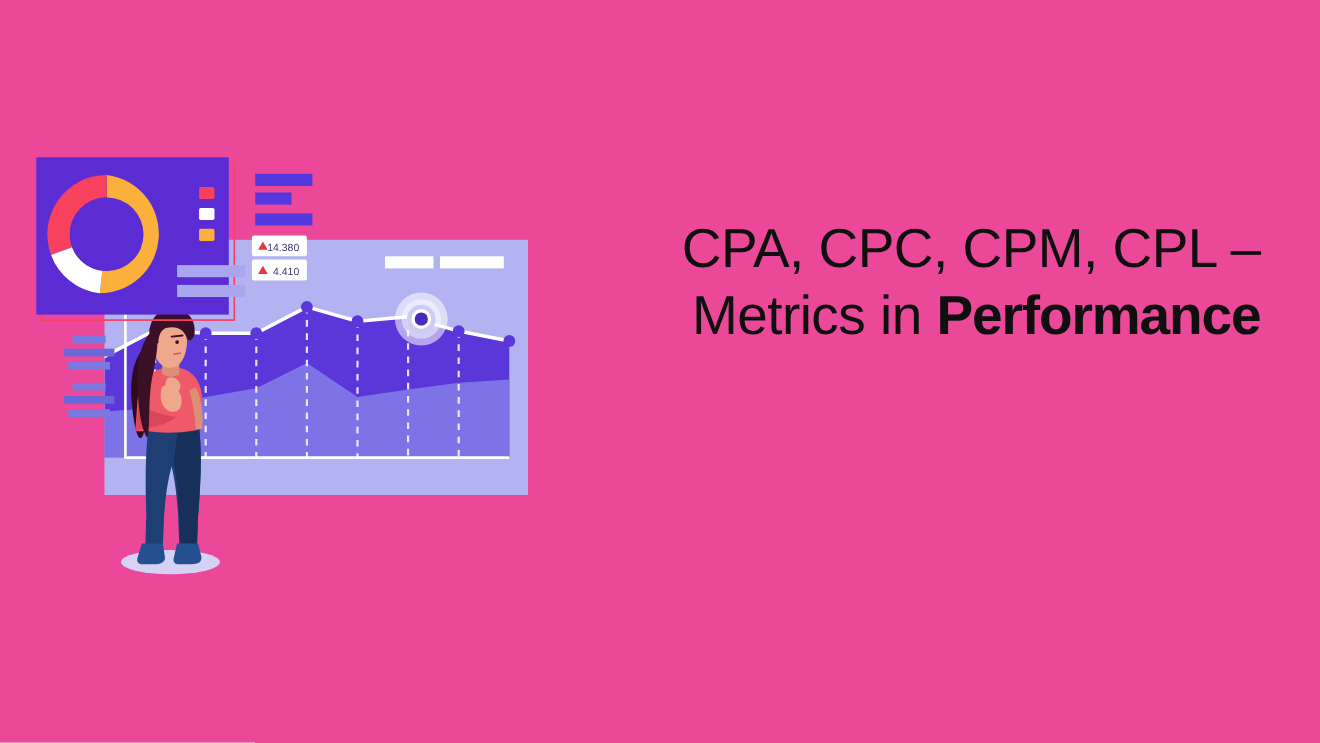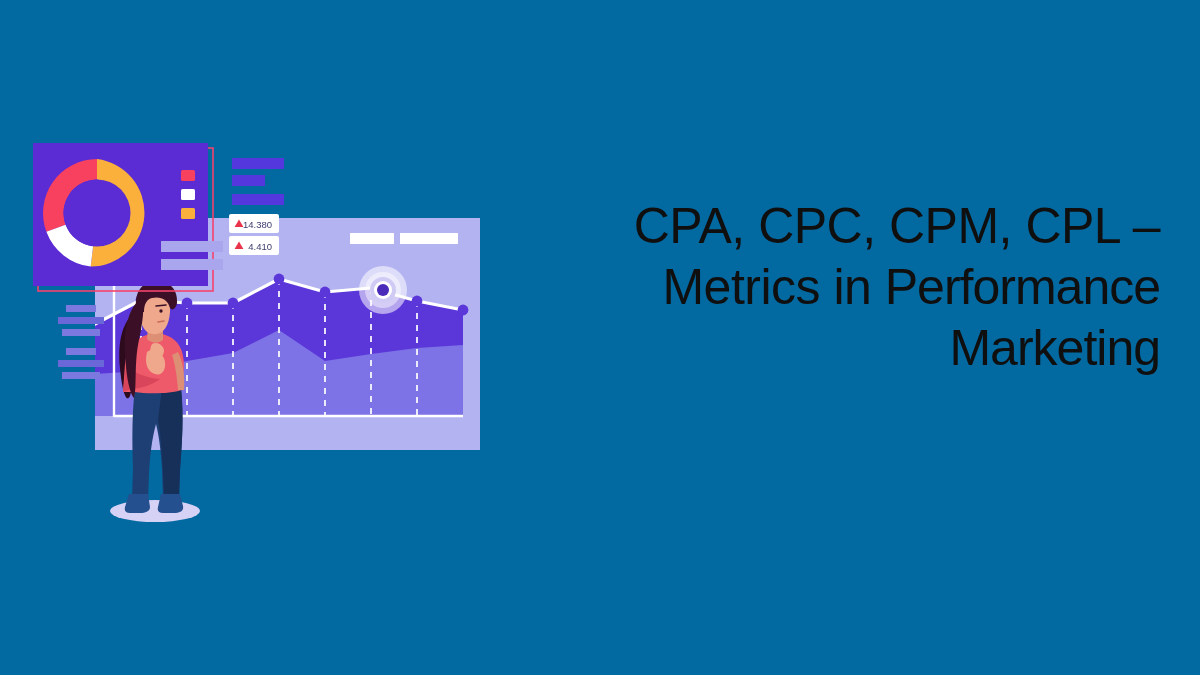--- a/index.html
+++ b/index.html
@@ -10,49 +10,49 @@
   body {
     width: 1200px;
     height: 675px;
     overflow: hidden;
     font-family: "Liberation Sans", sans-serif;
   }
   #stage {
     position: relative;
     width: 1200px;
     height: 675px;
-    background: #0369a1;
+    background: #ec4899;
   }
 
   
   #illustration {
     position: absolute;
     left: 0;
     top: 0;
     width: 540px;
     height: 675px;
   }
   #illustration svg { display: block; }
 
   
   #headline {
     position: absolute;
-    left: 520px;
+    left: 506px;
     top: 196px;
     width: 640px;
     text-align: right;
     color: #0f0f10;
     font-family: "Liberation Sans", sans-serif;
     font-size: 50px;
     line-height: 61px;
     letter-spacing: -0.5px;
     font-weight: 400;
   }
   #headline .strong {
-    font-weight: 400;
+    font-weight: 700;
     letter-spacing: -1px;
     text-align: right;
   }
   #headline .line { display: block; white-space: nowrap; }
 </style>
 </head>
 <body>
 
 <div id="stage">
 
@@ -193,16 +193,15 @@
         <path d="M 239,241.5 L 243.4,249 L 234.6,249 Z" fill="#e8334a"></path>
         <text x="272" y="250" text-anchor="end" font-family="Liberation Sans, sans-serif" font-size="9.5" fill="#3c3c6e">4.410</text>
       </g>
 
     </svg>
   </div>
 
   <div id="headline">
     <span class="line">CPA, CPC, CPM, CPL –</span>
     <span class="line"><span>Metrics in </span><span class="strong">Performance</span></span>
-    <span class="line strong">Marketing</span>
   </div>
 
 </div>
 
 </body></html>

